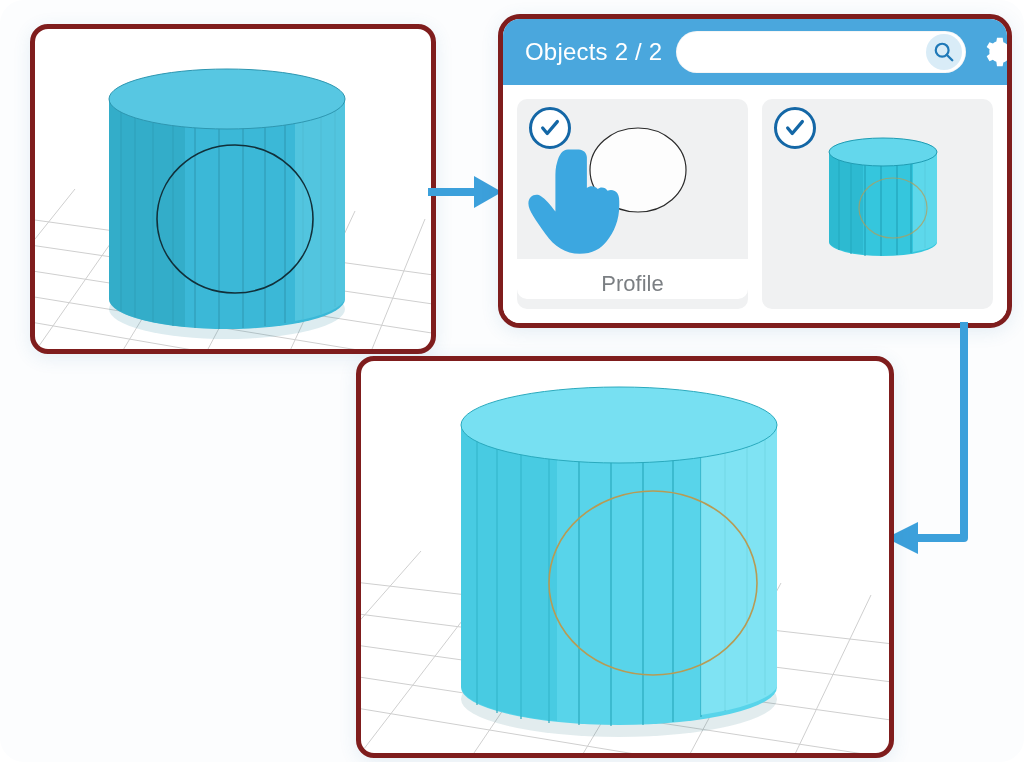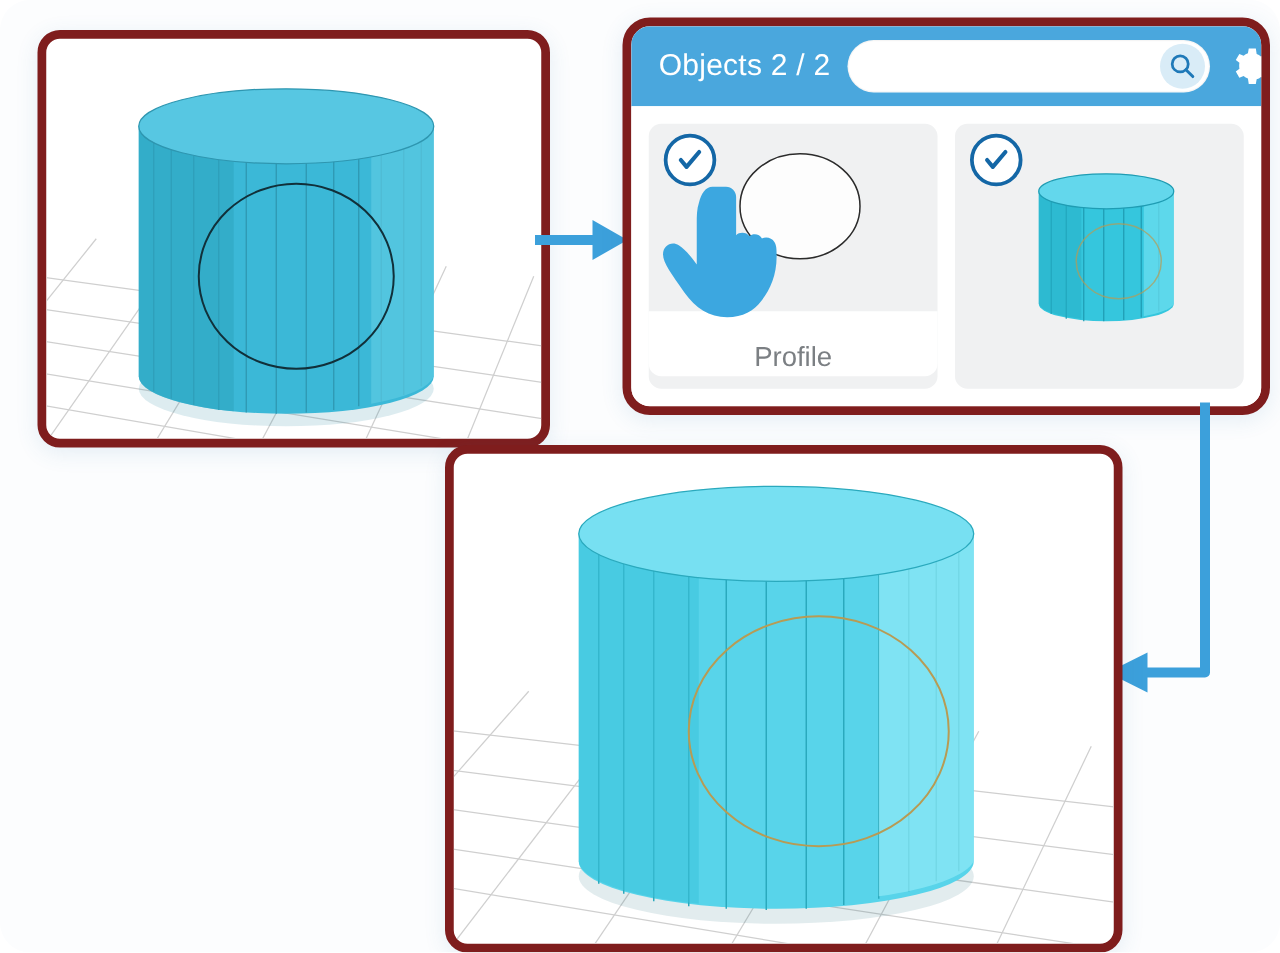--- a/index.html
+++ b/index.html
@@ -14,21 +14,21 @@
     position: relative;
     width: 1024px;
     height: 762px;
     background: #fcfdfe;
     border-radius: 24px;
     overflow: hidden;
   }
   .card {
     position: absolute;
     background: #ffffff;
-    border: 7px solid #7f1d1d;
+    border: 5px solid #7f1d1d;
     border-radius: 18px;
     box-shadow: 0 4px 18px rgba(60,120,170,0.12);
     overflow: hidden;
   }
 
   
   .objects-panel {
     left: 498px; top: 14px;
     width: 504px; height: 304px;
     border-radius: 22px;
@@ -101,21 +101,21 @@
     padding-bottom: 10px;
     cursor:pointer;
   }
   .obj-card .label {
     font-size: 22px;
     color: #7b7f83;
     margin-top: 20px;
     background: #fff;
     width: 100%;
     text-align:center;
-    padding: 24px 0 2px;
+    padding: 12px 0 2px;
     border-radius: 0 0 10px 10px;
   }
   .obj-check {
     position: absolute;
     top: 8px; left: 12px;
     width: 36px; height: 36px;
     border: 3px solid #1467a6;
     border-radius: 50%;
     background: #fff;
     display:flex;align-items:center;justify-content:center;

